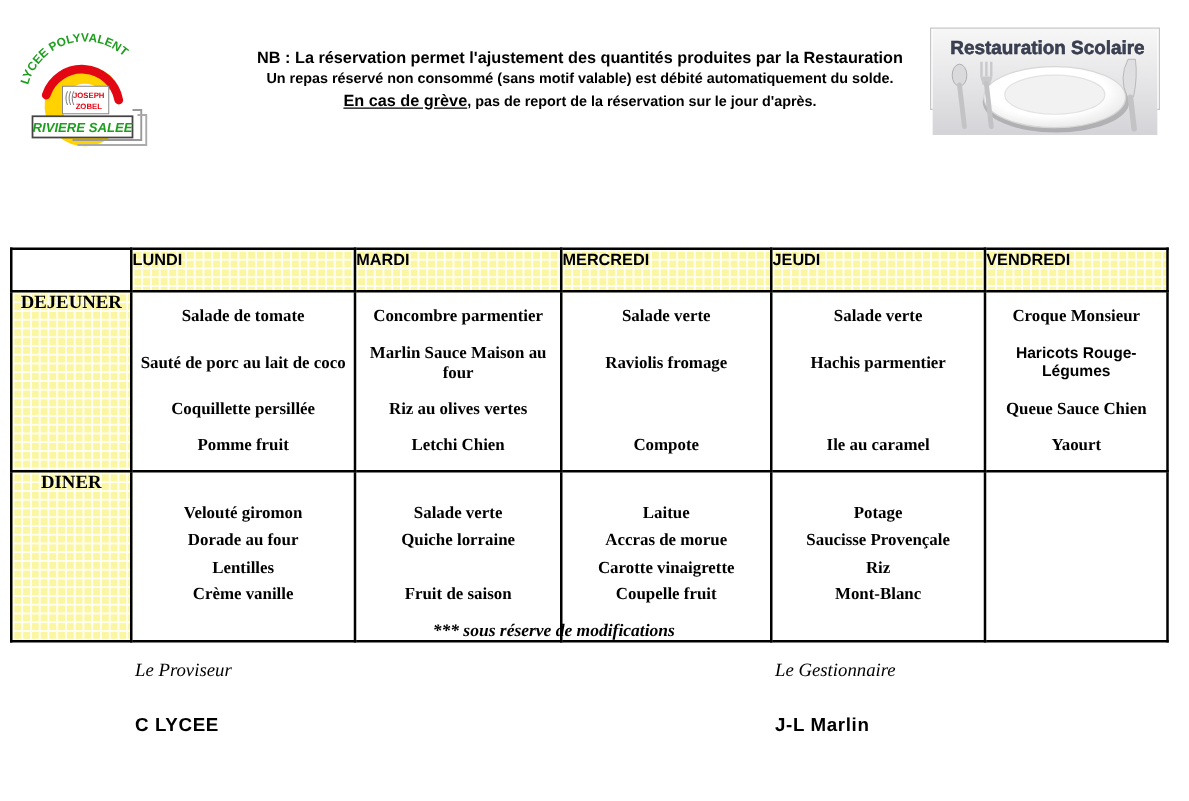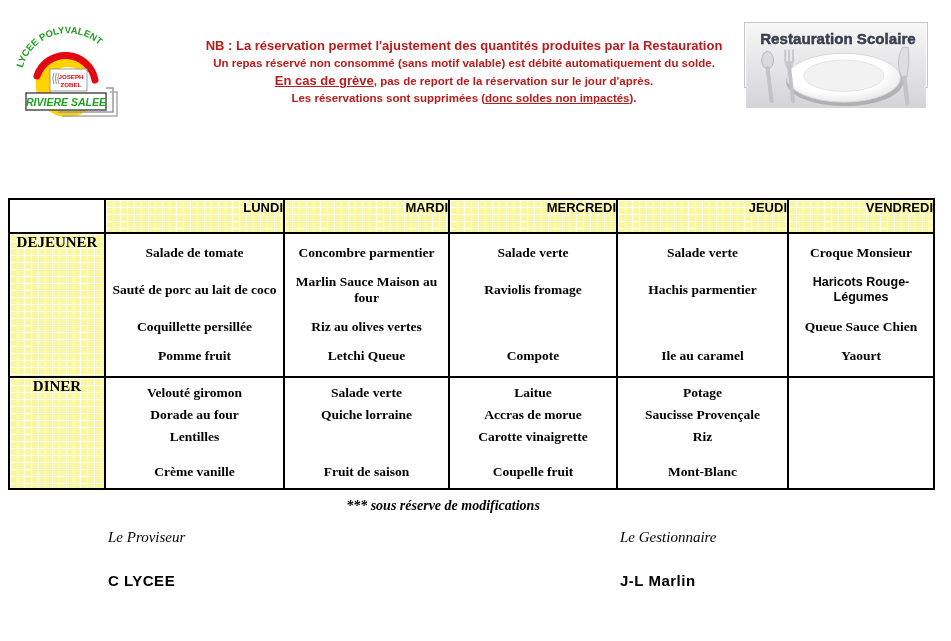--- a/index.html
+++ b/index.html
@@ -15,21 +15,21 @@
     background-image:
       linear-gradient(to right, rgba(255,255,255,.85) 1.5px, rgba(255,255,255,0) 1.5px),
       linear-gradient(to bottom, rgba(255,255,255,.85) 1.5px, rgba(255,255,255,0) 1.5px);
     background-size:7px 7px;
   }
 
   
   .logo-wrap { position:absolute; left:14px; top:26px; width:108px; height:92px; }
   .notice {
     position:absolute; left:183px; top:38px; width:562px;
-    text-align:center; color:#b91c1c; font-weight:bold;
+    text-align:center; color:#000000; font-weight:bold;
   }
   .notice .l1 { font-size:13px; margin-bottom:4px; }
   .notice .l2 { font-size:11.5px; margin-bottom:4px; }
   .notice .l3 { font-size:11.5px; margin-bottom:4px; }
   .notice .l3 .big-u { font-size:13px; text-decoration:underline; }
   .notice .l4 { font-size:11.5px; }
   .notice .u  { text-decoration:underline; }
   .photo {
     position:absolute; left:744px; top:22px; width:184px; height:66px;
     border:1px solid #c6c6c8;
@@ -45,36 +45,36 @@
     letter-spacing:.5px; color:#000;
   }
 
   
   table.menu { position:absolute; left:8px; top:198px; width:925px;
     border-collapse:collapse; table-layout:fixed; }
   table.menu th, table.menu td { border:2px solid #000; padding:0; vertical-align:top; }
   td.corner { border:none; background:#fff; }
   tr.r-header { height:34px; }
   tr.r-dejeuner { height:117px; }
-  tr.r-diner { height:112px; }
+  tr.r-diner { height:136px; }
   th.day {
     font-family:"Liberation Sans", sans-serif; font-weight:bold; font-size:13px;
-    text-align:right; vertical-align:middle;
+    text-align:left; vertical-align:middle;
   }
   td.row-label {
     font-family:"Liberation Serif", serif; font-weight:bold; font-size:15px;
     text-align:center; vertical-align:middle;
   }
   .cell-fill {
     display:flex; flex-direction:column; text-align:center;
     font-family:"Liberation Serif", serif; font-weight:bold; font-size:13.5px;
     padding:6px 5px 10px 5px; line-height:1.2;
   }
   tr.r-dejeuner .cell-fill { height:142px; }
-  tr.r-diner    .cell-fill { height:108px; padding-top:4px; padding-bottom:4px; }
+  tr.r-diner    .cell-fill { height:108px; padding-top:21px; padding-bottom:4px; }
   .slot { display:flex; align-items:center; justify-content:center;text-align:center; }
   tr.r-dejeuner .slot-starter { min-height:26px; }
   tr.r-dejeuner .slot-main    { min-height:48px; }
   tr.r-dejeuner .slot-side    { min-height:26px; }
   tr.r-diner .slot-starter, tr.r-diner .slot-main, tr.r-diner .slot-side { min-height:22px; }
   .slot-dessert { margin-top:auto; min-height:20px; }
   .sans-item { font-family:"Liberation Sans", sans-serif; font-size:12.5px; }
 
   
   .footnote {
@@ -121,21 +121,20 @@
 
       <rect x="12" y="67" width="80" height="17" fill="#ffffff" stroke="#444" stroke-width="1.4"></rect>
       <text x="52" y="79.5" text-anchor="middle" font-size="10.5" font-weight="bold" font-style="italic" fill="#1e9e1e" font-family="Liberation Sans, sans-serif">RIVIERE SALEE</text>
     </svg>
   </div>
 
   <div class="notice">
     <div class="l1">NB :  La réservation permet l'ajustement des quantités produites par la Restauration</div>
     <div class="l2">Un repas réservé non consommé (sans motif valable) est débité automatiquement du solde.</div>
     <div class="l3"><span class="big-u">En cas de grève</span><span>, pas de report de la réservation sur le jour d'après.</span></div>
-    <div class="l4"><span>Les réservations sont supprimées (</span><span class="u">donc soldes non impactés</span><span>).</span></div>
   </div>
 
   <div class="photo">
     <svg viewBox="0 0 184 87" width="182" height="85">
       <defs>
         <linearGradient id="pbg" x1="0" y1="0" x2="0" y2="1">
           <stop offset="0" stop-color="#f7f7f7"></stop>
           <stop offset="1" stop-color="#d4d4d8"></stop>
         </linearGradient>
         <radialGradient id="plateg" cx="0.45" cy="0.4" r="0.75">
@@ -198,21 +197,21 @@
         <div class="slot slot-main">Sauté de porc au lait de coco</div>
         <div class="slot slot-side">Coquillette persillée</div>
         <div class="slot slot-dessert">Pomme fruit</div>
       </div>
           </td>
       <td>
             <div class="cell-fill">
         <div class="slot slot-starter">Concombre parmentier</div>
         <div class="slot slot-main">Marlin Sauce Maison au four</div>
         <div class="slot slot-side">Riz au olives vertes</div>
-        <div class="slot slot-dessert">Letchi Queue</div>
+        <div class="slot slot-dessert">Letchi Chien</div>
       </div>
           </td>
       <td>
             <div class="cell-fill">
         <div class="slot slot-starter">Salade verte</div>
         <div class="slot slot-main">Raviolis fromage</div>
         <div class="slot slot-side"></div>
         <div class="slot slot-dessert">Compote</div>
       </div>
           </td>

